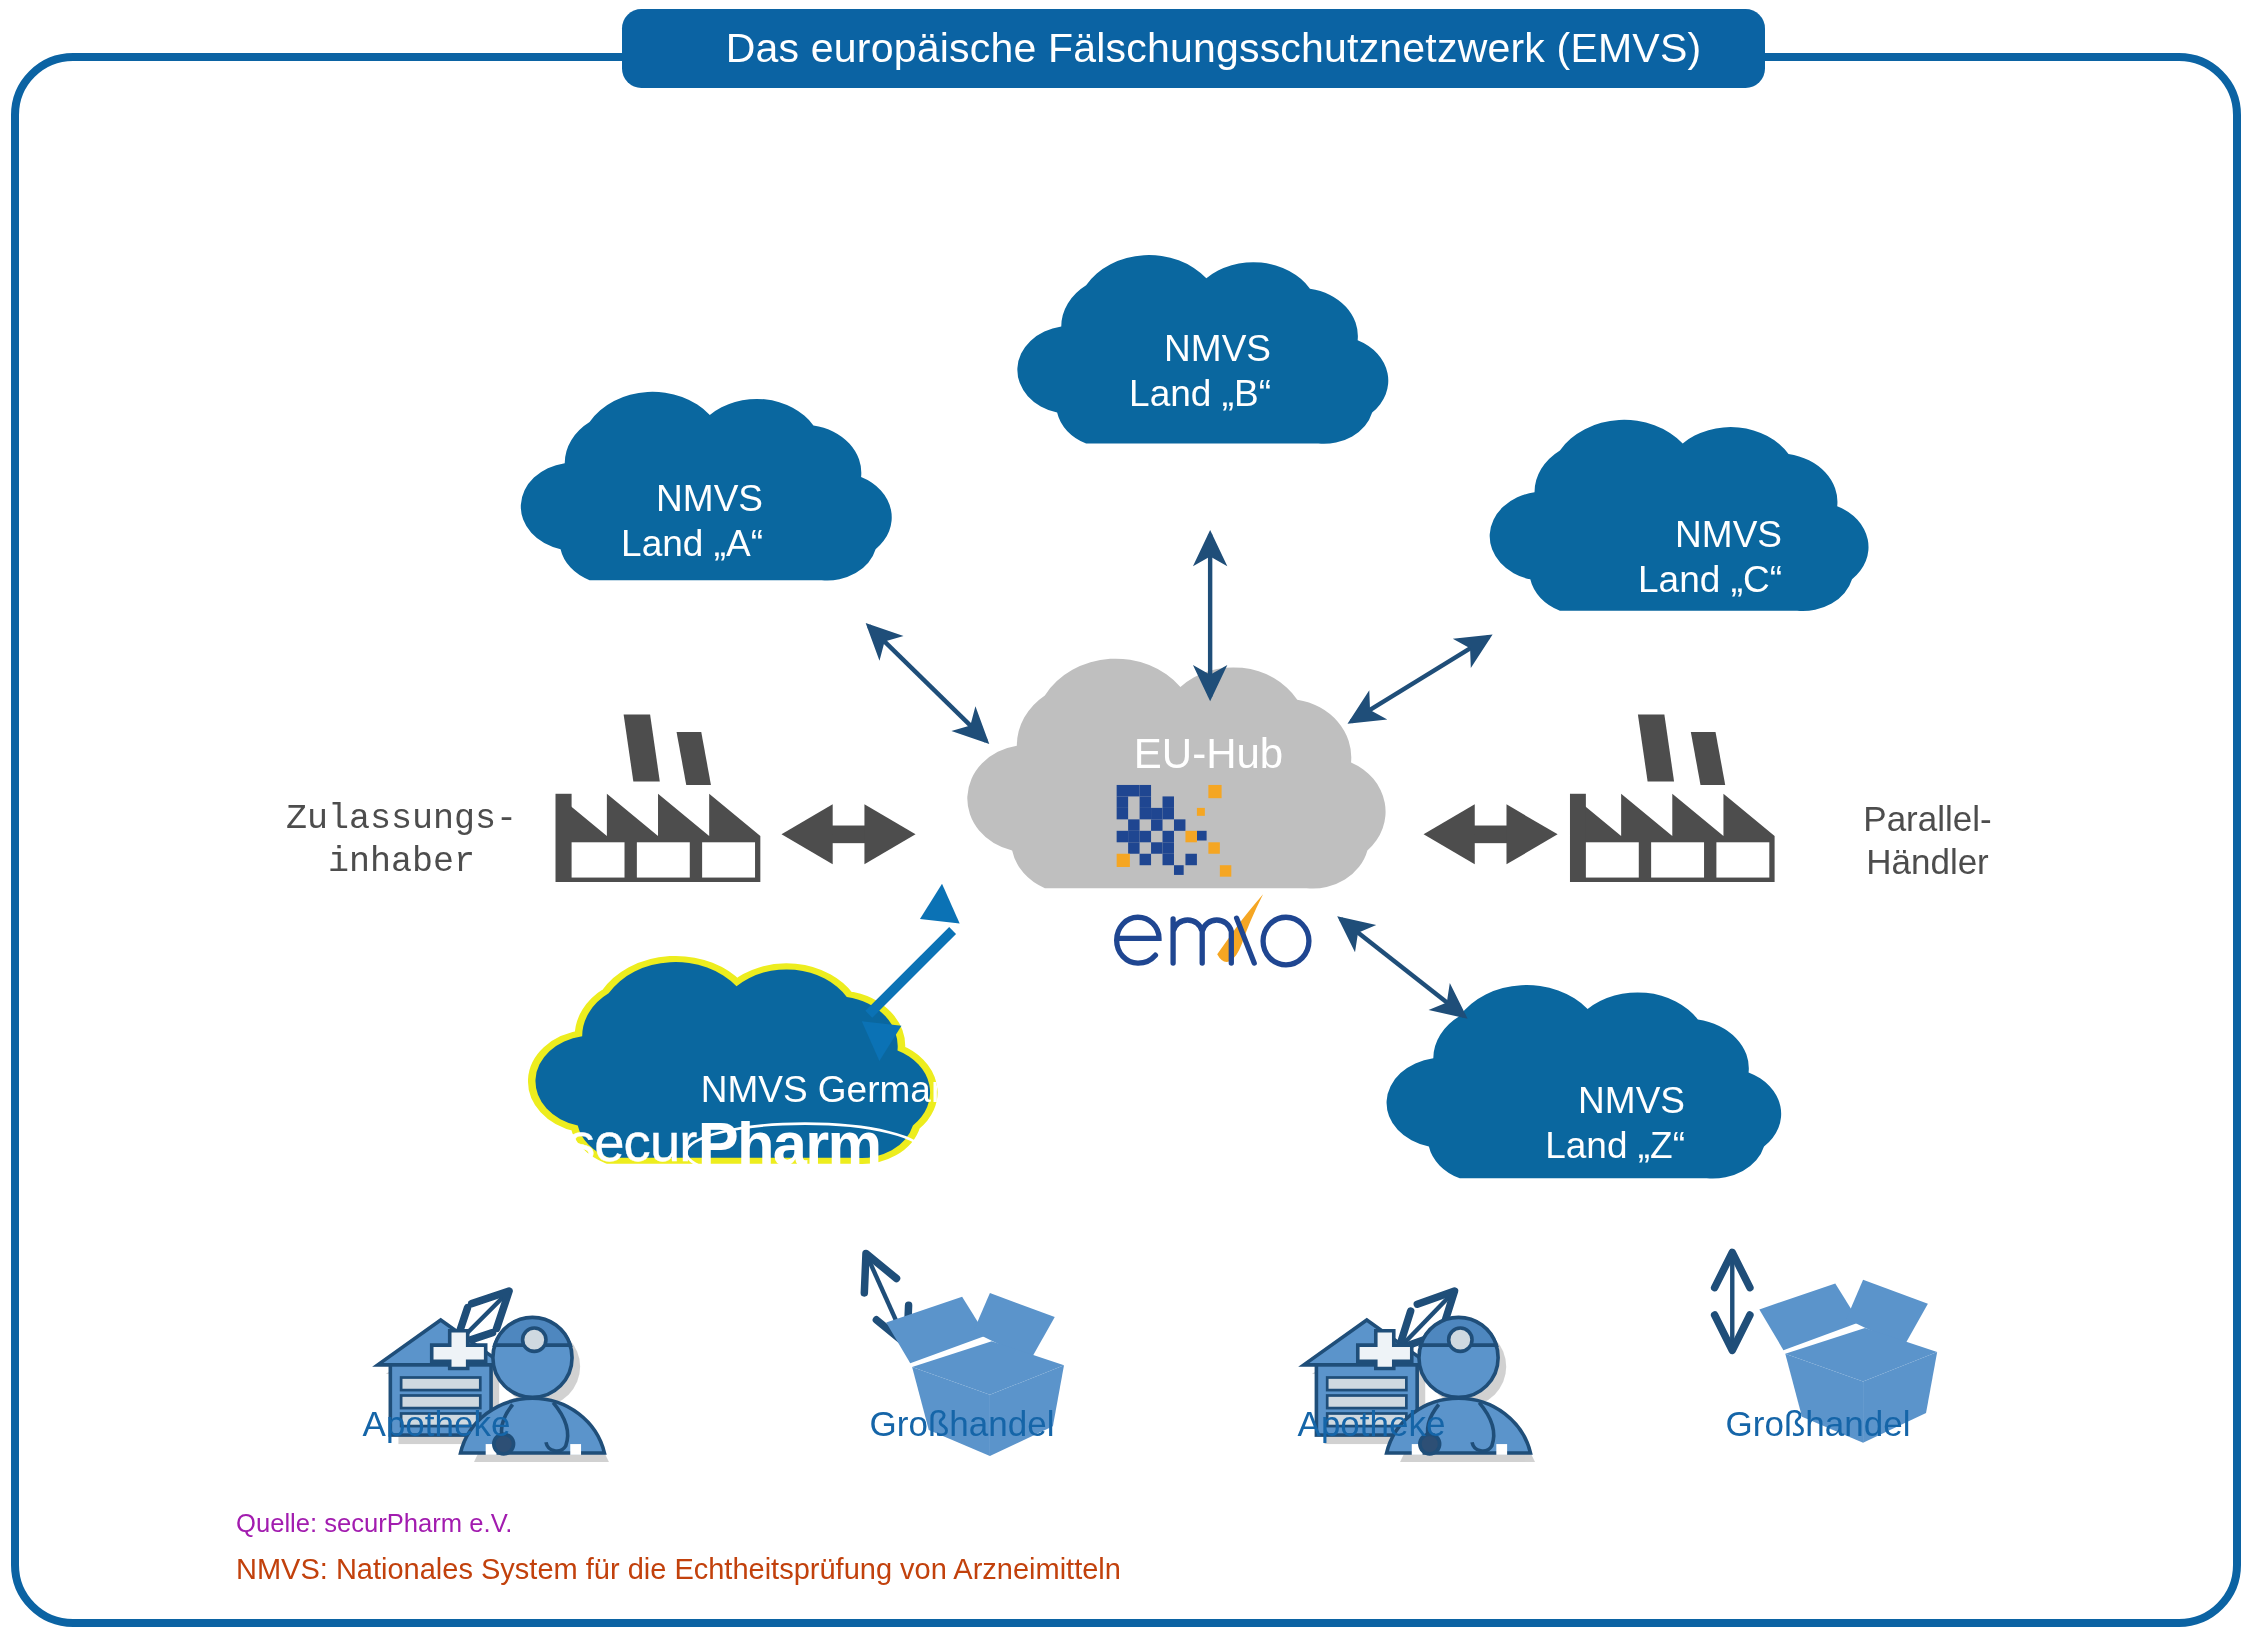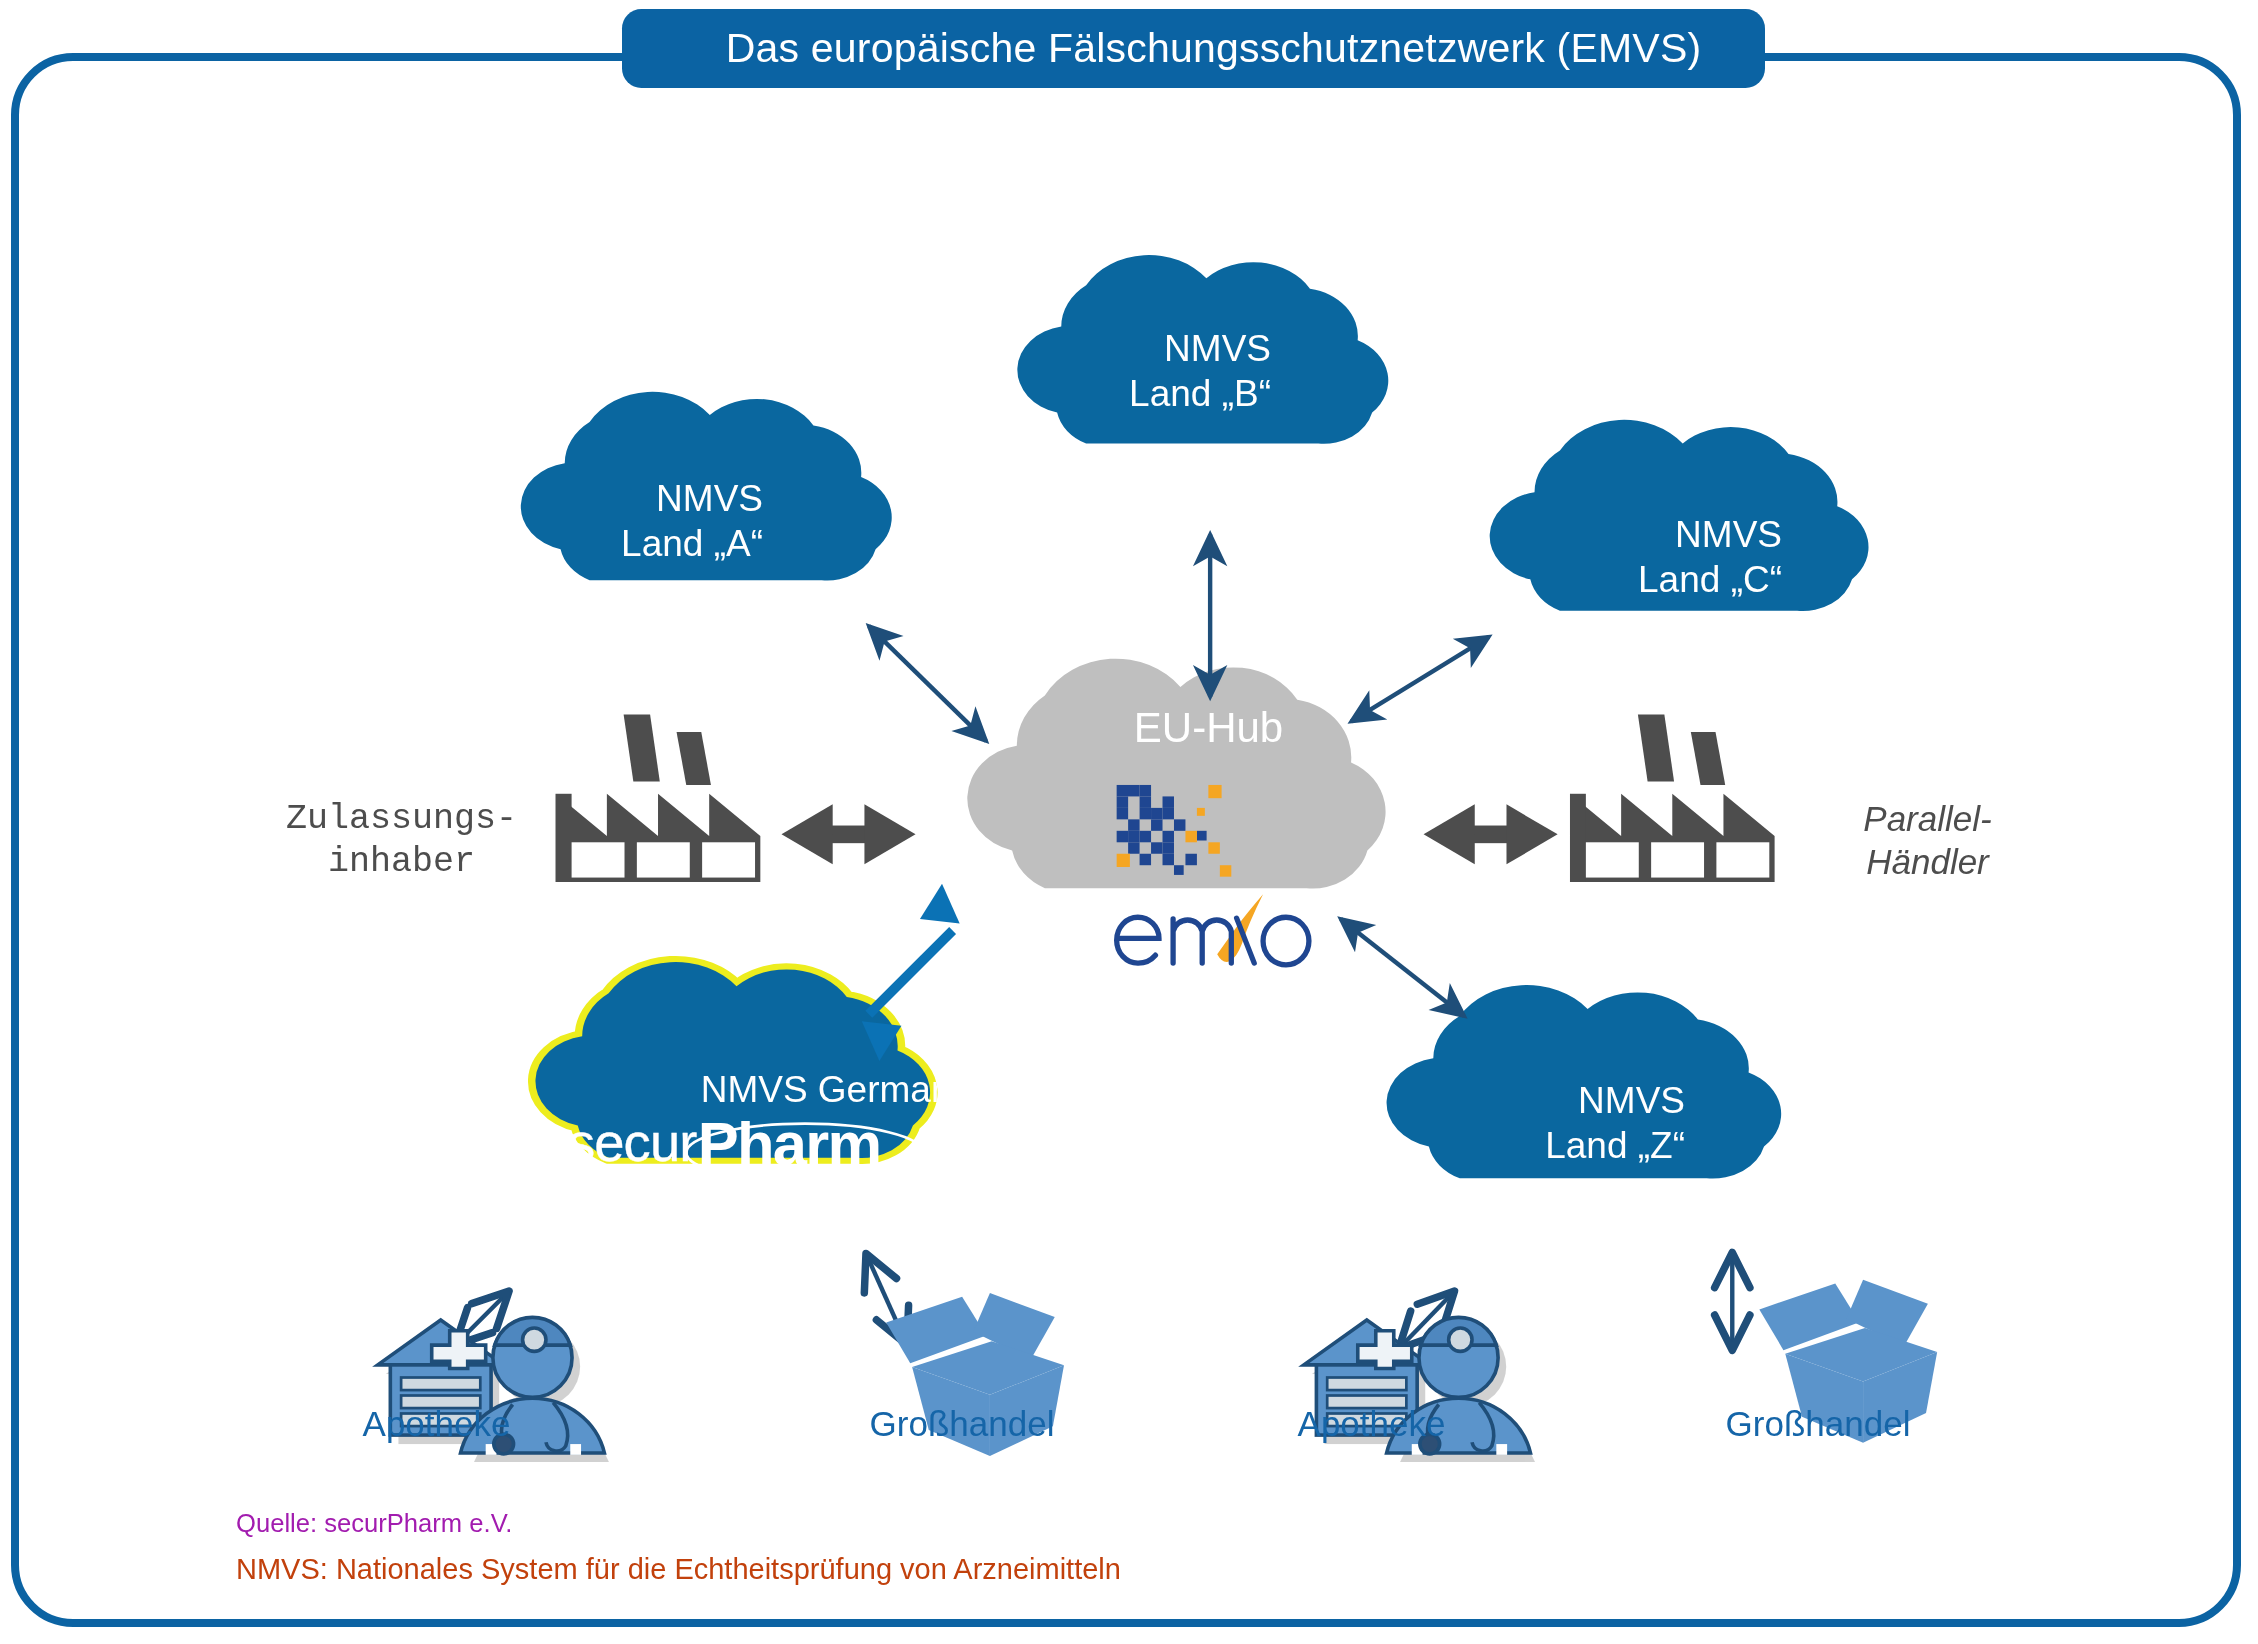--- a/index.html
+++ b/index.html
@@ -315,32 +315,32 @@
 Land „B“</div>
 
   <div class="cloud-text" style="left:1517px;top:512px;width:265px;">NMVS
 Land „C“</div>
 
   <div class="cloud-text" style="left:1420px;top:1078px;width:265px;">NMVS
 Land „Z“</div>
 
   <div class="cloud-text" style="left:485px;top:1067px;width:485px;">NMVS Germany</div>
 
-  <div class="hub-text" style="left:1032px;top:704px;width:353px;">EU-Hub</div>
+  <div class="hub-text" style="left:1032px;top:730px;width:353px;">EU-Hub</div>
 
   <svg id="securpharm-wordmark" viewBox="0 0 420 90" xmlns="http://www.w3.org/2000/svg">
     <text x="2" y="62" font-family="Liberation Sans, sans-serif" font-size="62" fill="#ffffff" stroke="#ffffff" stroke-width="0.4" letter-spacing="-1">secur</text>
     <ellipse cx="272" cy="52" rx="135" ry="33" fill="none" stroke="#ffffff" stroke-width="3"></ellipse>
     <text x="150" y="66" font-family="Liberation Sans, sans-serif" font-size="70" font-weight="bold" fill="#ffffff" letter-spacing="-2">Pharm</text>
   </svg>
 
   <div class="lbl lbl-grey" style="left:265px;top:798px;width:273px;font-family:Liberation Mono, monospace;">Zulassungs-
 inhaber</div>
 
-  <div class="lbl lbl-grey" style="left:1791px;top:798px;width:273px;font-style:italic;">Parallel-
+  <div class="lbl lbl-grey" style="left:1791px;top:798px;width:273px;">Parallel-
 Händler</div>
 
   <div class="lbl lbl-blue" style="left:291px;top:1403px;width:291px;">Apotheke</div>
 
   <div class="lbl lbl-blue" style="left:803px;top:1403px;width:318px;">Großhandel</div>
 
   <div class="lbl lbl-blue" style="left:1226px;top:1403px;width:291px;">Apotheke</div>
 
   <div class="lbl lbl-blue" style="left:1659px;top:1403px;width:318px;">Großhandel</div>
 

